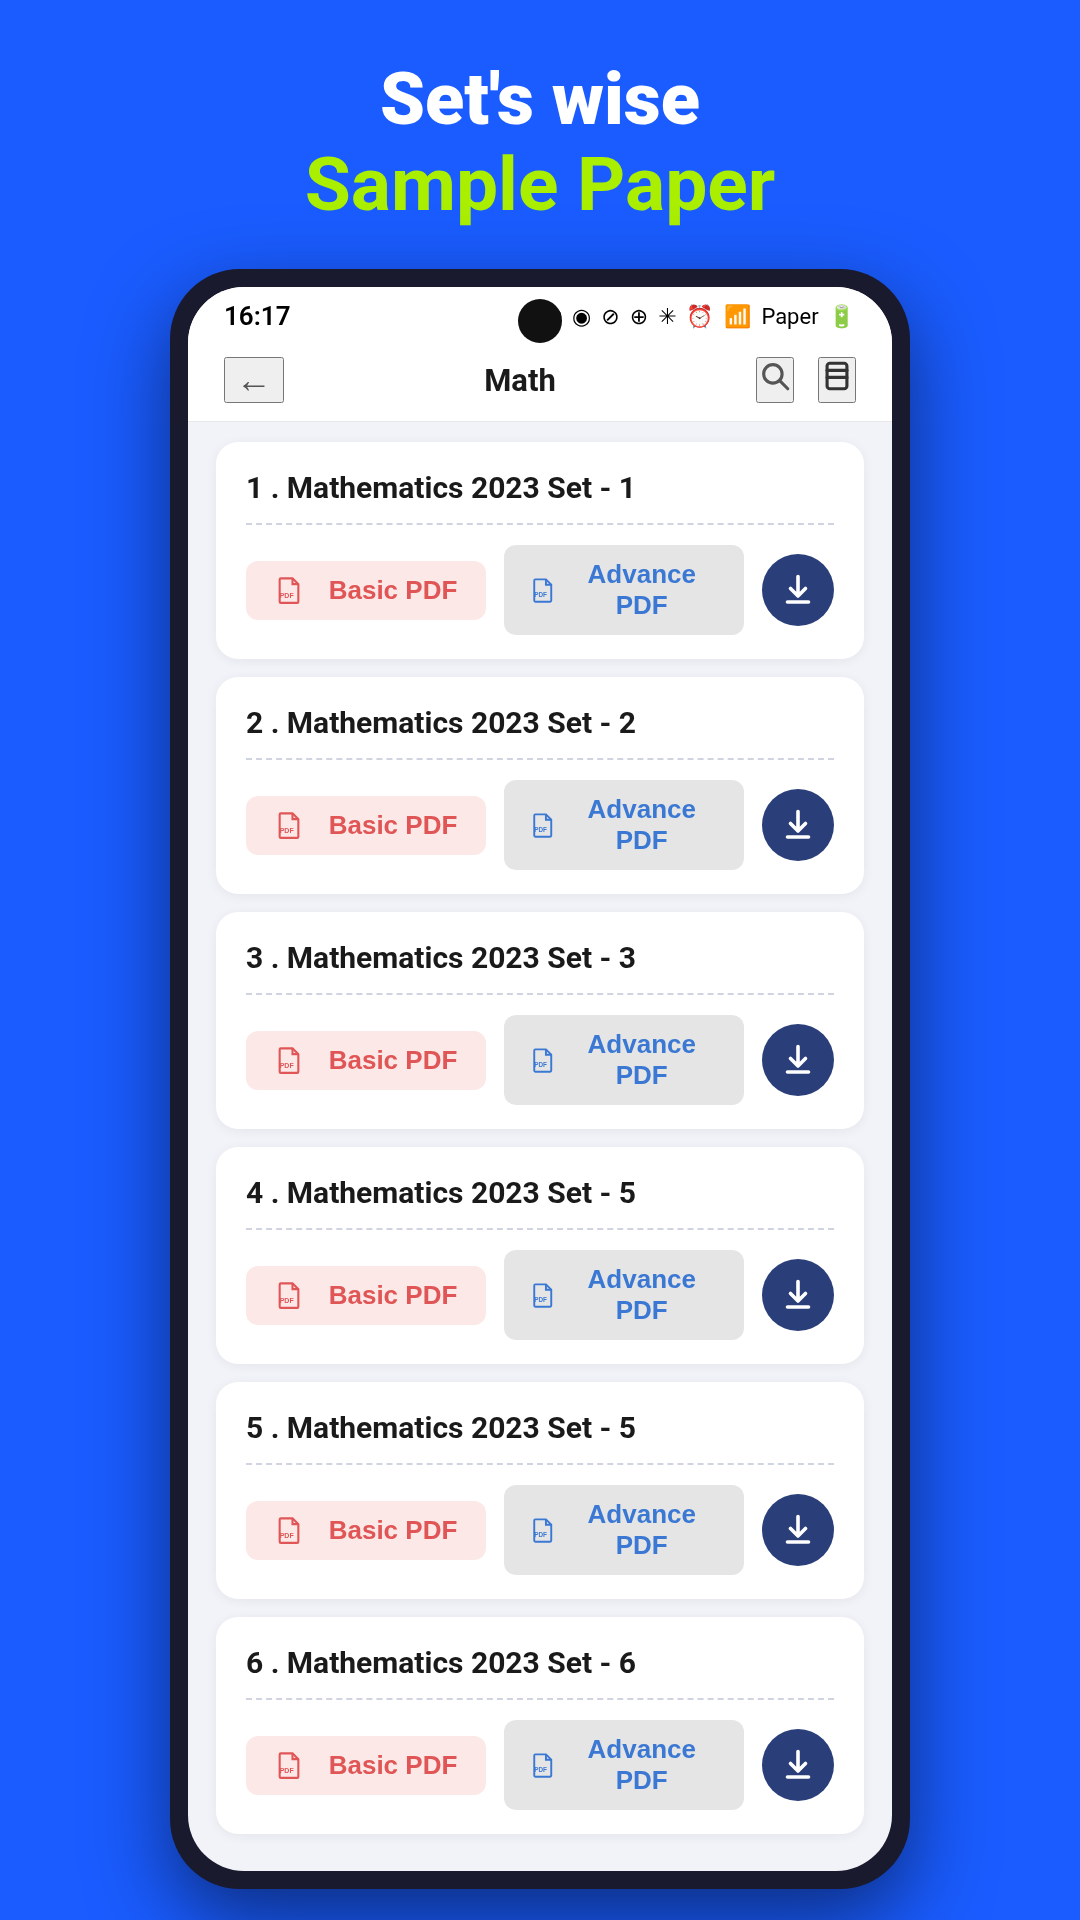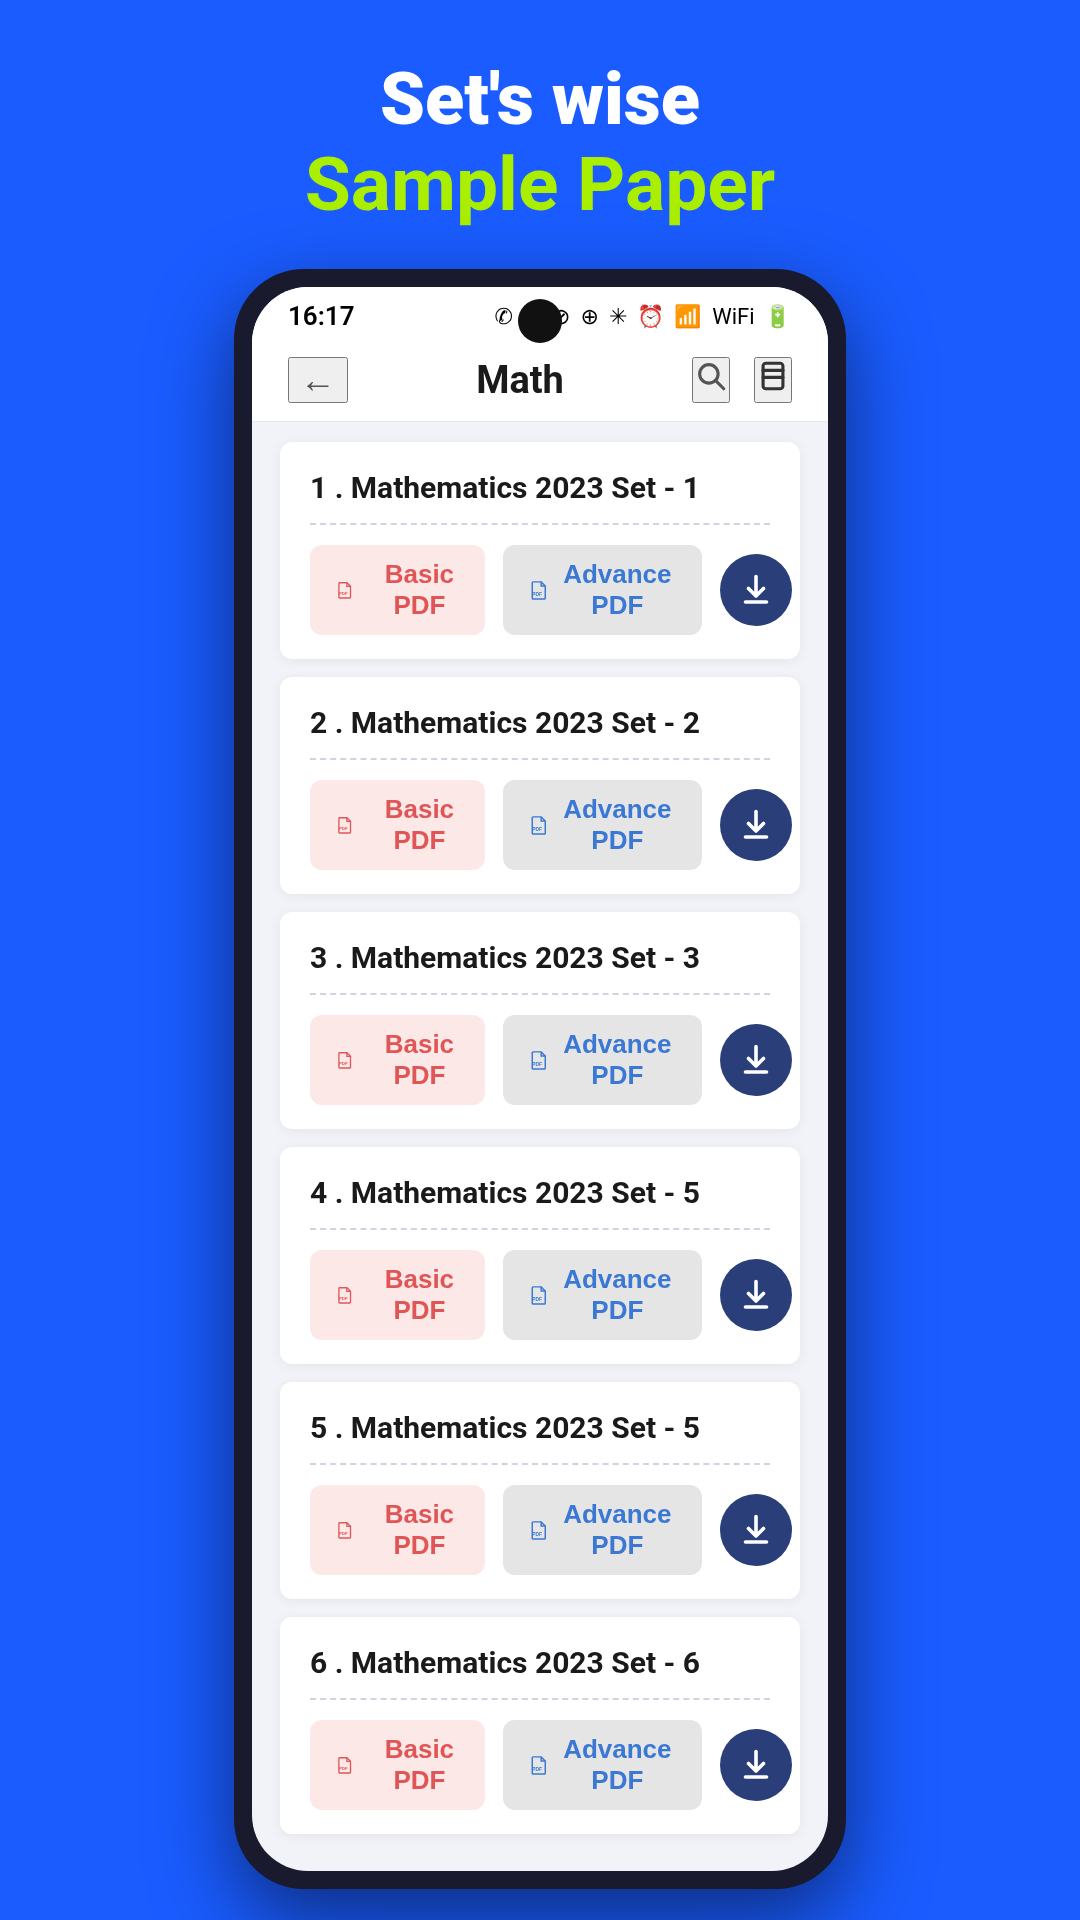--- a/index.html
+++ b/index.html
@@ -29,21 +29,21 @@
     }
 
     .header-subtitle {
       font-size: 75px;
       font-weight: 700;
       color: #aaee00;
       line-height: 1.2;
     }
 
     .phone-wrapper {
-      width: 612px;
+      width: 740px;
       height: 1620px;
       background: #1a1a2e;
       border-radius: 70px;
       padding: 18px;
       box-shadow: 0 30px 80px rgba(0,0,0,0.5);
       position: relative;
     }
 
     .phone-inner {
       width: 100%;
@@ -102,21 +102,21 @@
 
     .nav-back {
       font-size: 36px;
       color: #555;
       cursor: pointer;
       width: 60px;
       text-align: center;
     }
 
     .nav-title {
-      font-size: 38px;
+      font-size: 31px;
       font-weight: 700;
       color: #1a1a1a;
     }
 
     .nav-actions {
       display: flex;
       gap: 24px;
       align-items: center;
     }
 
@@ -130,21 +130,21 @@
       flex: 1;
       overflow-y: auto;
       padding: 20px 28px;
       display: flex;
       flex-direction: column;
       gap: 18px;
     }
 
     .paper-card {
       background: #ffffff;
-      border-radius: 12px;
+      border-radius: 22px;
       padding: 28px 30px 24px 30px;
       box-shadow: 0 2px 12px rgba(0,0,0,0.06);
     }
 
     .paper-title {
       font-size: 30px;
       font-weight: 700;
       color: #1a1a1a;
       margin-bottom: 18px;
     }
@@ -250,21 +250,21 @@
     <div class="status-bar">
       <span class="status-time">16:17</span>
       <div class="status-icons">
         <span>✆</span>
         <span>◉</span>
         <span>⊘</span>
         <span>⊕</span>
         <span>✳</span>
         <span>⏰</span>
         <span>📶</span>
-        <span>WiFi</span>
+        <span>Paper</span>
         <span>🔋</span>
       </div>
     </div>
 
     <div class="top-nav">
       <button class="nav-back">←</button>
       <span class="nav-title">Math</span>
       <div class="nav-actions">
         <button class="nav-icon">
           

